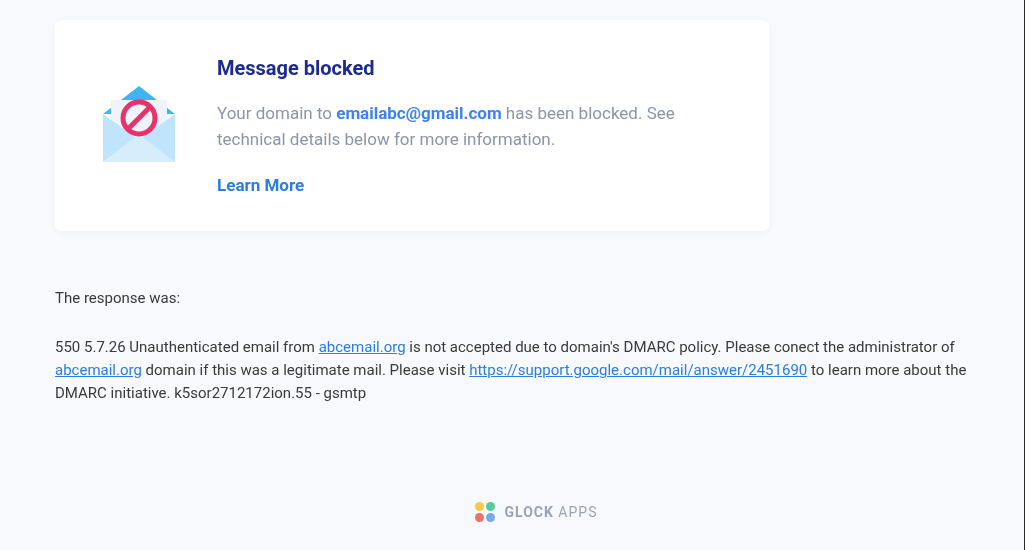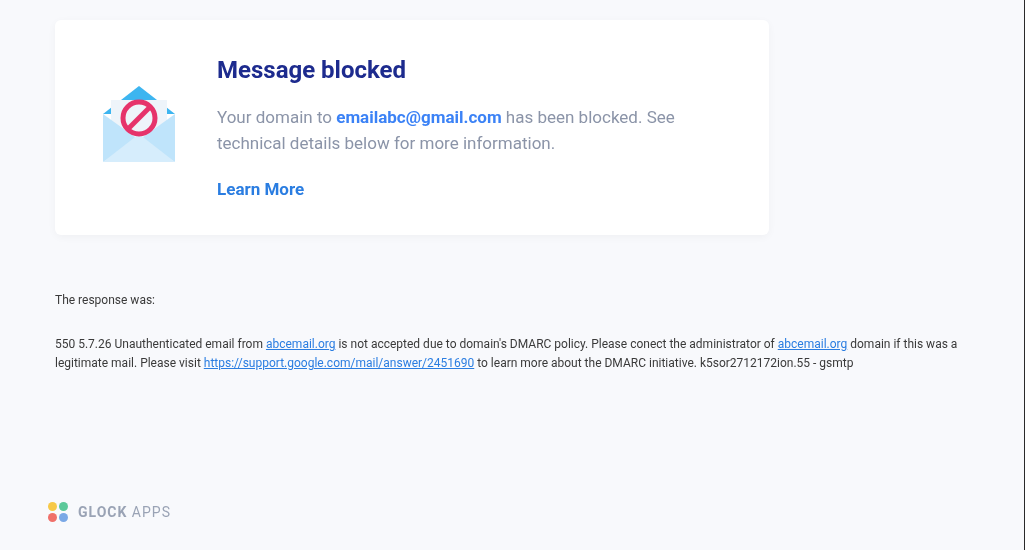--- a/index.html
+++ b/index.html
@@ -30,21 +30,21 @@
       width: 96px;
       display: flex;
       justify-content: center;
       padding-top: 22px;
     }
     .content {
       flex: 1;
     }
     .title {
       color: #1d2b8e;
-      font-size: 24px;
+      font-size: 20px;
       font-weight: 700;
       margin-bottom: 20px;
     }
     .desc {
       color: #8b94a8;
       font-size: 17px;
       line-height: 1.55;
       margin-bottom: 22px;
     }
     .desc .email {
@@ -54,37 +54,38 @@
     .learn-more {
       color: #2a7de1;
       font-size: 17px;
       font-weight: 700;
       cursor: pointer;
       display: inline-block;
     }
     .response-block {
       margin: 56px 55px 0 55px;
       color: #3a3a3a;
-      font-size: 12px;
+      font-size: 15px;
       line-height: 1.55;
     }
     .response-label {
       margin-bottom: 26px;
     }
     .response-text a {
       color: #2a7de1;
       text-decoration: underline;
       text-align: center;
     }
     .footer-logo {
       position: absolute;
       bottom: 28px;
       left: 0;
       right: 0;
       display: flex;
+      justify-content: center;
       align-items: center;
       gap: 10px;
       padding-left: 48px;
     }
     .logo-dots {
       display: grid;
       grid-template-columns: repeat(2, 9px);
       grid-template-rows: repeat(2, 9px);
       gap: 2px;
     }

